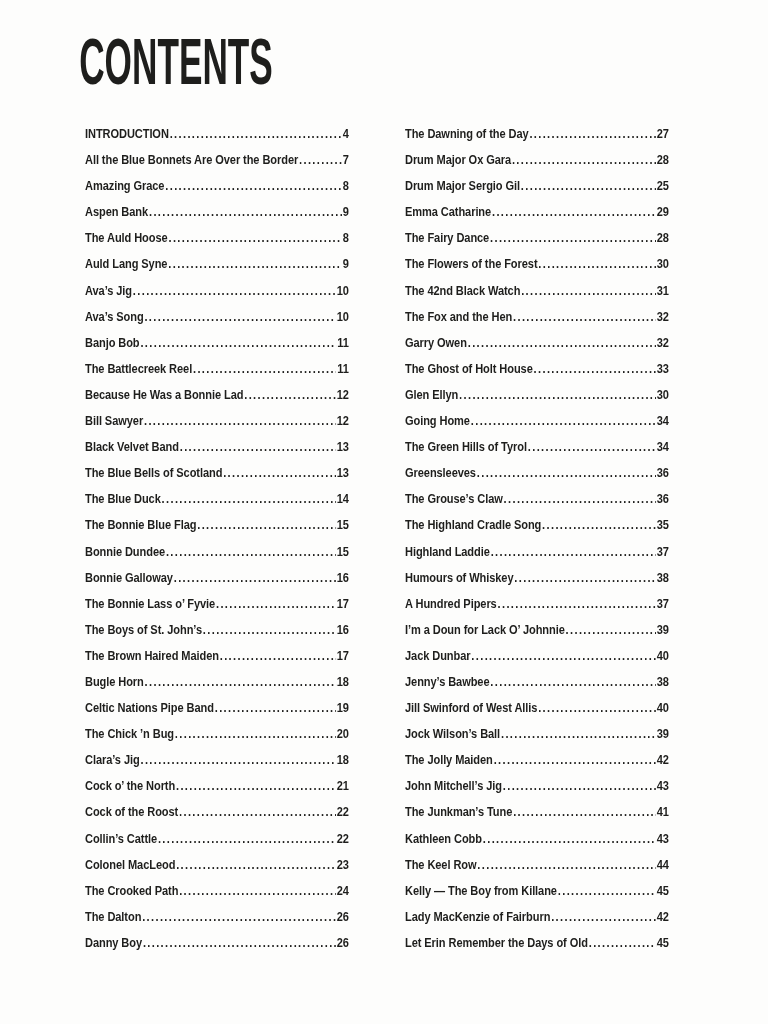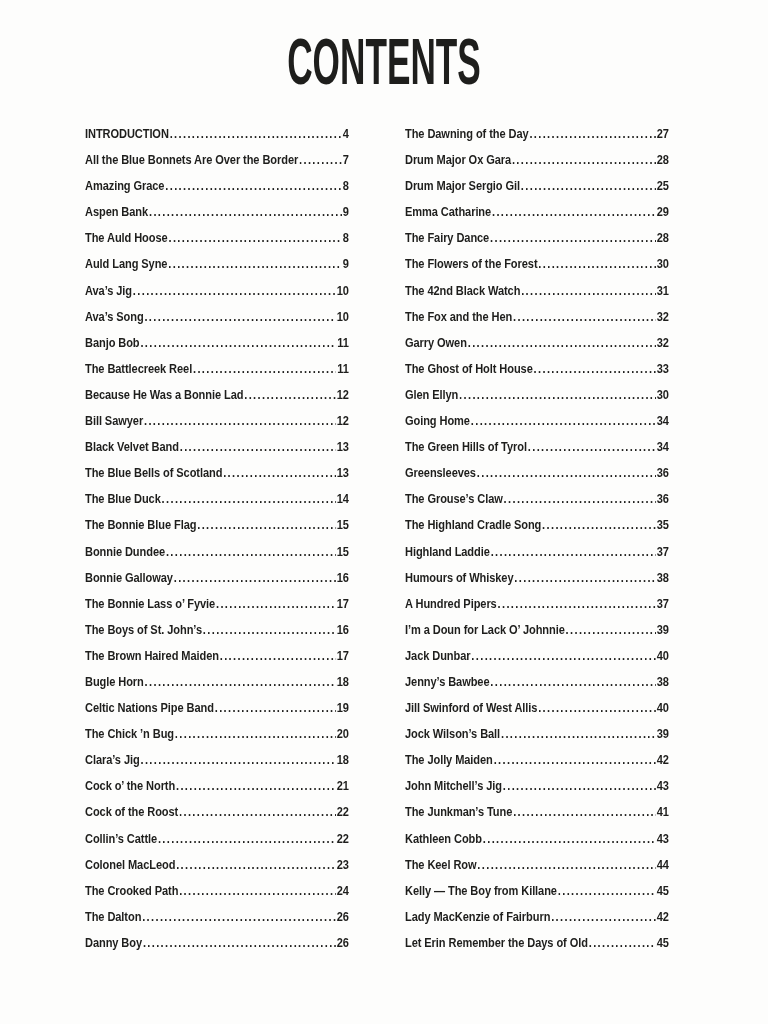--- a/index.html
+++ b/index.html
@@ -17,21 +17,21 @@
   }
   .page{
     position:absolute;
     inset:0;
   }
   .title-wrap{
     position:absolute;
     top:30px;
     left:0;
     width:768px;
-    text-align:center;
+    text-align:left;
   }
   .page-title{
     display:inline-block;
     font-size:64px;
     font-weight:700;
     line-height:1.0;
     letter-spacing:0px;
     transform:scaleX(0.55);
     transform-origin:50% 50%;
     white-space:nowrap;

